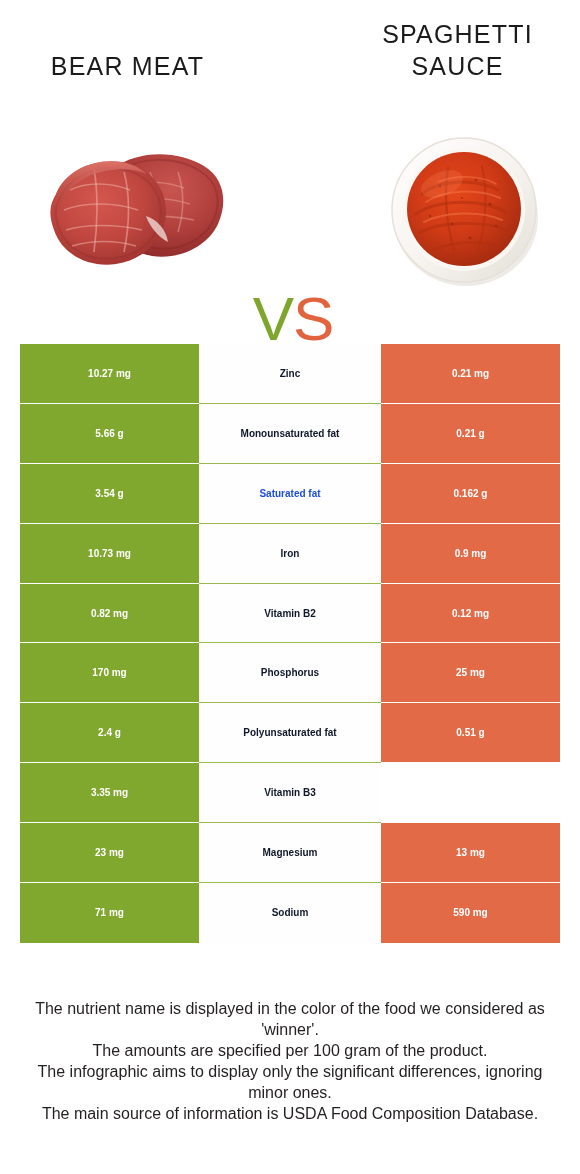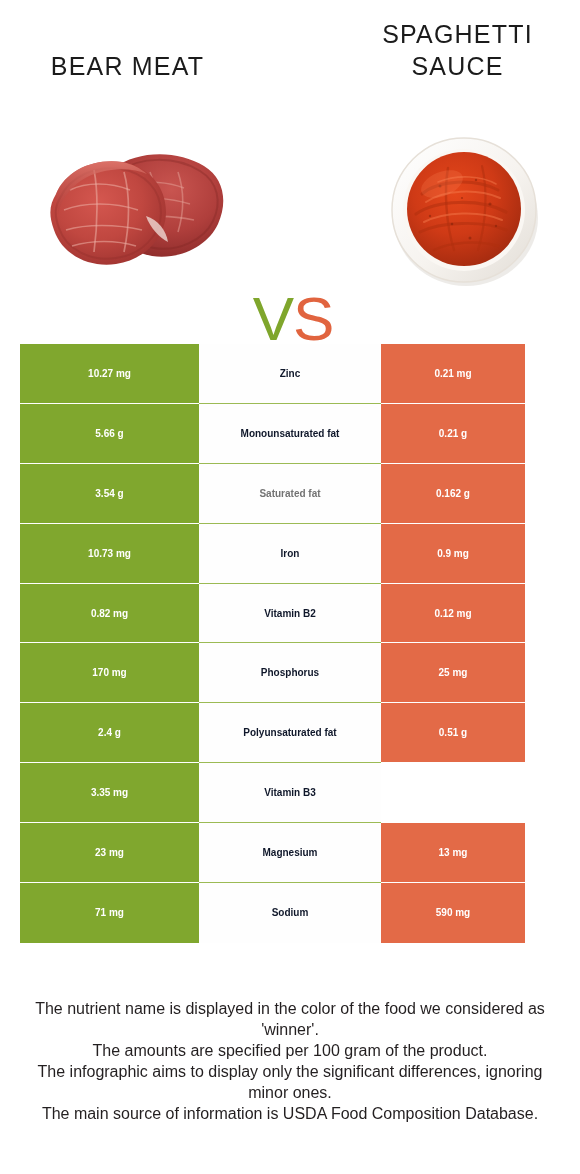--- a/index.html
+++ b/index.html
@@ -109,32 +109,32 @@
     background: #80a72e;
     color: #ffffff;
     border-bottom: 1.5px solid #ffffff;
   }
   .cell-mid {
     width: 182px;
     background: #fefefe;
     border-bottom: 1px solid #9cbb55;
   }
   .cell-right {
-    width: 144px;
+    width: 179px;
     background: #e36a47;
     color: #ffffff;
     border-bottom: 1.5px solid #ffffff;
   }
   .row:last-child .cell-left,
   .row:last-child .cell-right,
   .row:last-child .cell-mid {
     border-bottom: none;
   }
   .label-green { color: #0f172a; }
-  .label-orange { color: #737373; }
+  .label-orange { color: #1d4ed8; }
 
   
   .footer {
     position: absolute;
     left: 20px;
     top: 998px;
     width: 540px;
     text-align: center;
     font-size: 16px;
     line-height: 21px;

